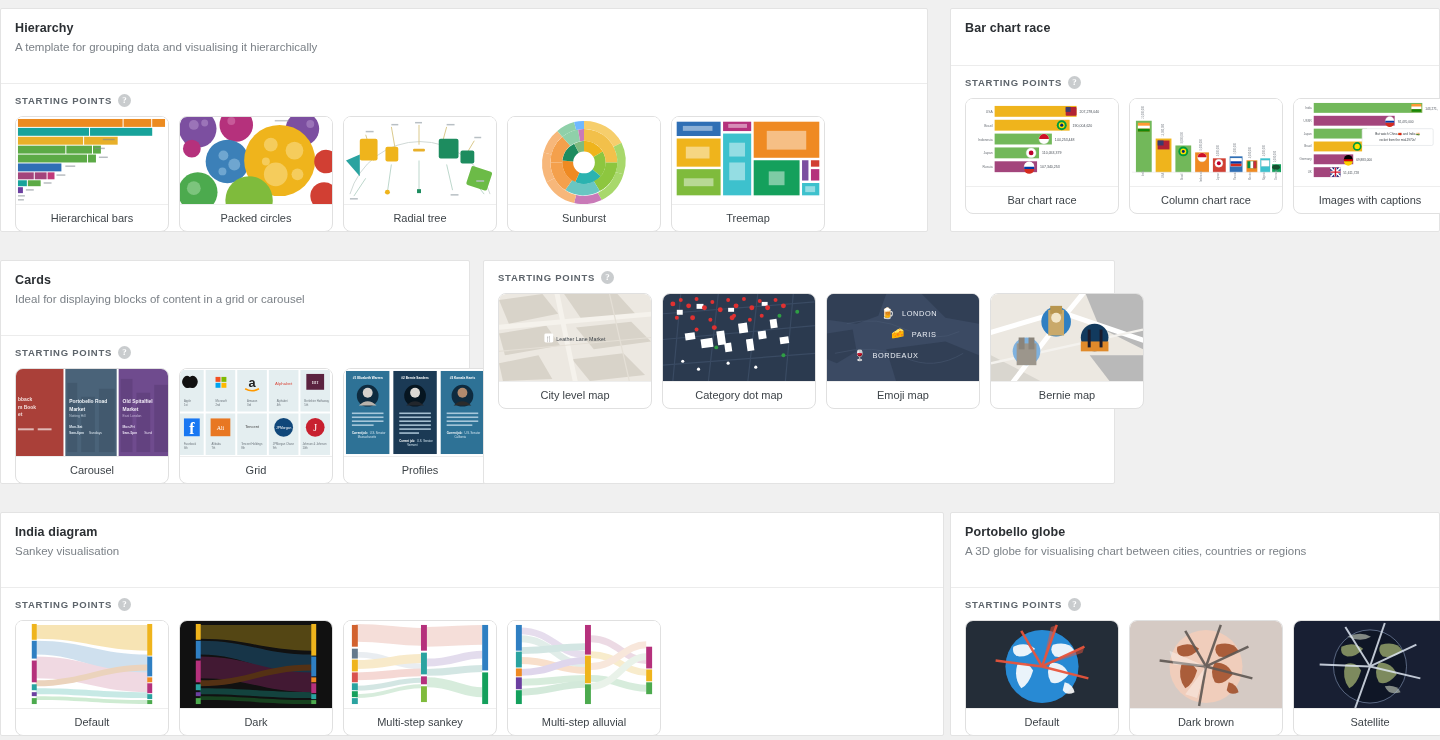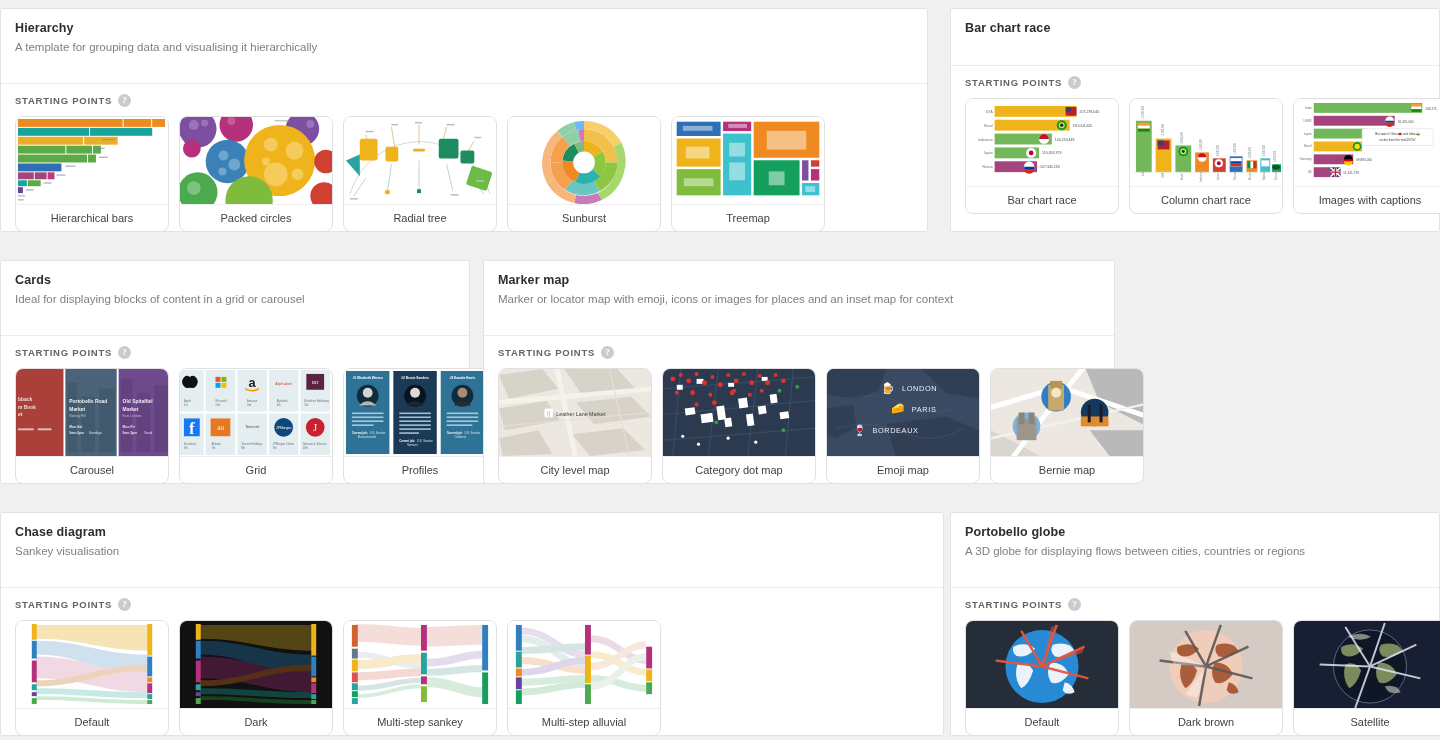--- a/index.html
+++ b/index.html
@@ -677,24 +677,20 @@
             </g>
           </svg>
         </div>
         <div class="cap">Profiles</div>
       </div>
 
     </div>
   </div>
 
   <div class="panel" style="left:483px; top:260px; width:632px; height:224px;">
-    <div class="panel-head">
-      <div class="panel-title">Marker map</div>
-      <div class="panel-sub">Marker or locator map with emoji, icons or images for places and an inset map for context</div>
-    </div>
     <div class="sp-row">
       <span class="sp-label">STARTING POINTS</span>
       <span class="help-icon">?</span>
     </div>
     <div class="cards">
 
       <div class="tcard">
         <div class="thumb">
           <svg class="sv" viewBox="0 0 154 88" preserveAspectRatio="none">
             <rect width="154" height="88" fill="#ece8e1"></rect>
@@ -849,21 +845,21 @@
           </svg>
         </div>
         <div class="cap">Bernie map</div>
       </div>
 
     </div>
   </div>
 
   <div class="panel" style="left:0px; top:512px; width:944px; height:224px;">
     <div class="panel-head">
-      <div class="panel-title">Chase diagram</div>
+      <div class="panel-title">India diagram</div>
       <div class="panel-sub">Sankey visualisation</div>
     </div>
     <div class="sp-row">
       <span class="sp-label">STARTING POINTS</span>
       <span class="help-icon">?</span>
     </div>
     <div class="cards">
 
       <div class="tcard">
         <div class="thumb">
@@ -998,21 +994,21 @@
         </div>
         <div class="cap">Multi-step alluvial</div>
       </div>
 
     </div>
   </div>
 
   <div class="panel" style="left:950px; top:512px; width:490px; height:224px;">
     <div class="panel-head">
       <div class="panel-title">Portobello globe</div>
-      <div class="panel-sub">A 3D globe for displaying flows between cities, countries or regions</div>
+      <div class="panel-sub">A 3D globe for visualising chart between cities, countries or regions</div>
     </div>
     <div class="sp-row">
       <span class="sp-label">STARTING POINTS</span>
       <span class="help-icon">?</span>
     </div>
     <div class="cards">
 
       <div class="tcard">
         <div class="thumb">
           <svg class="sv" viewBox="0 0 154 88" preserveAspectRatio="none">

